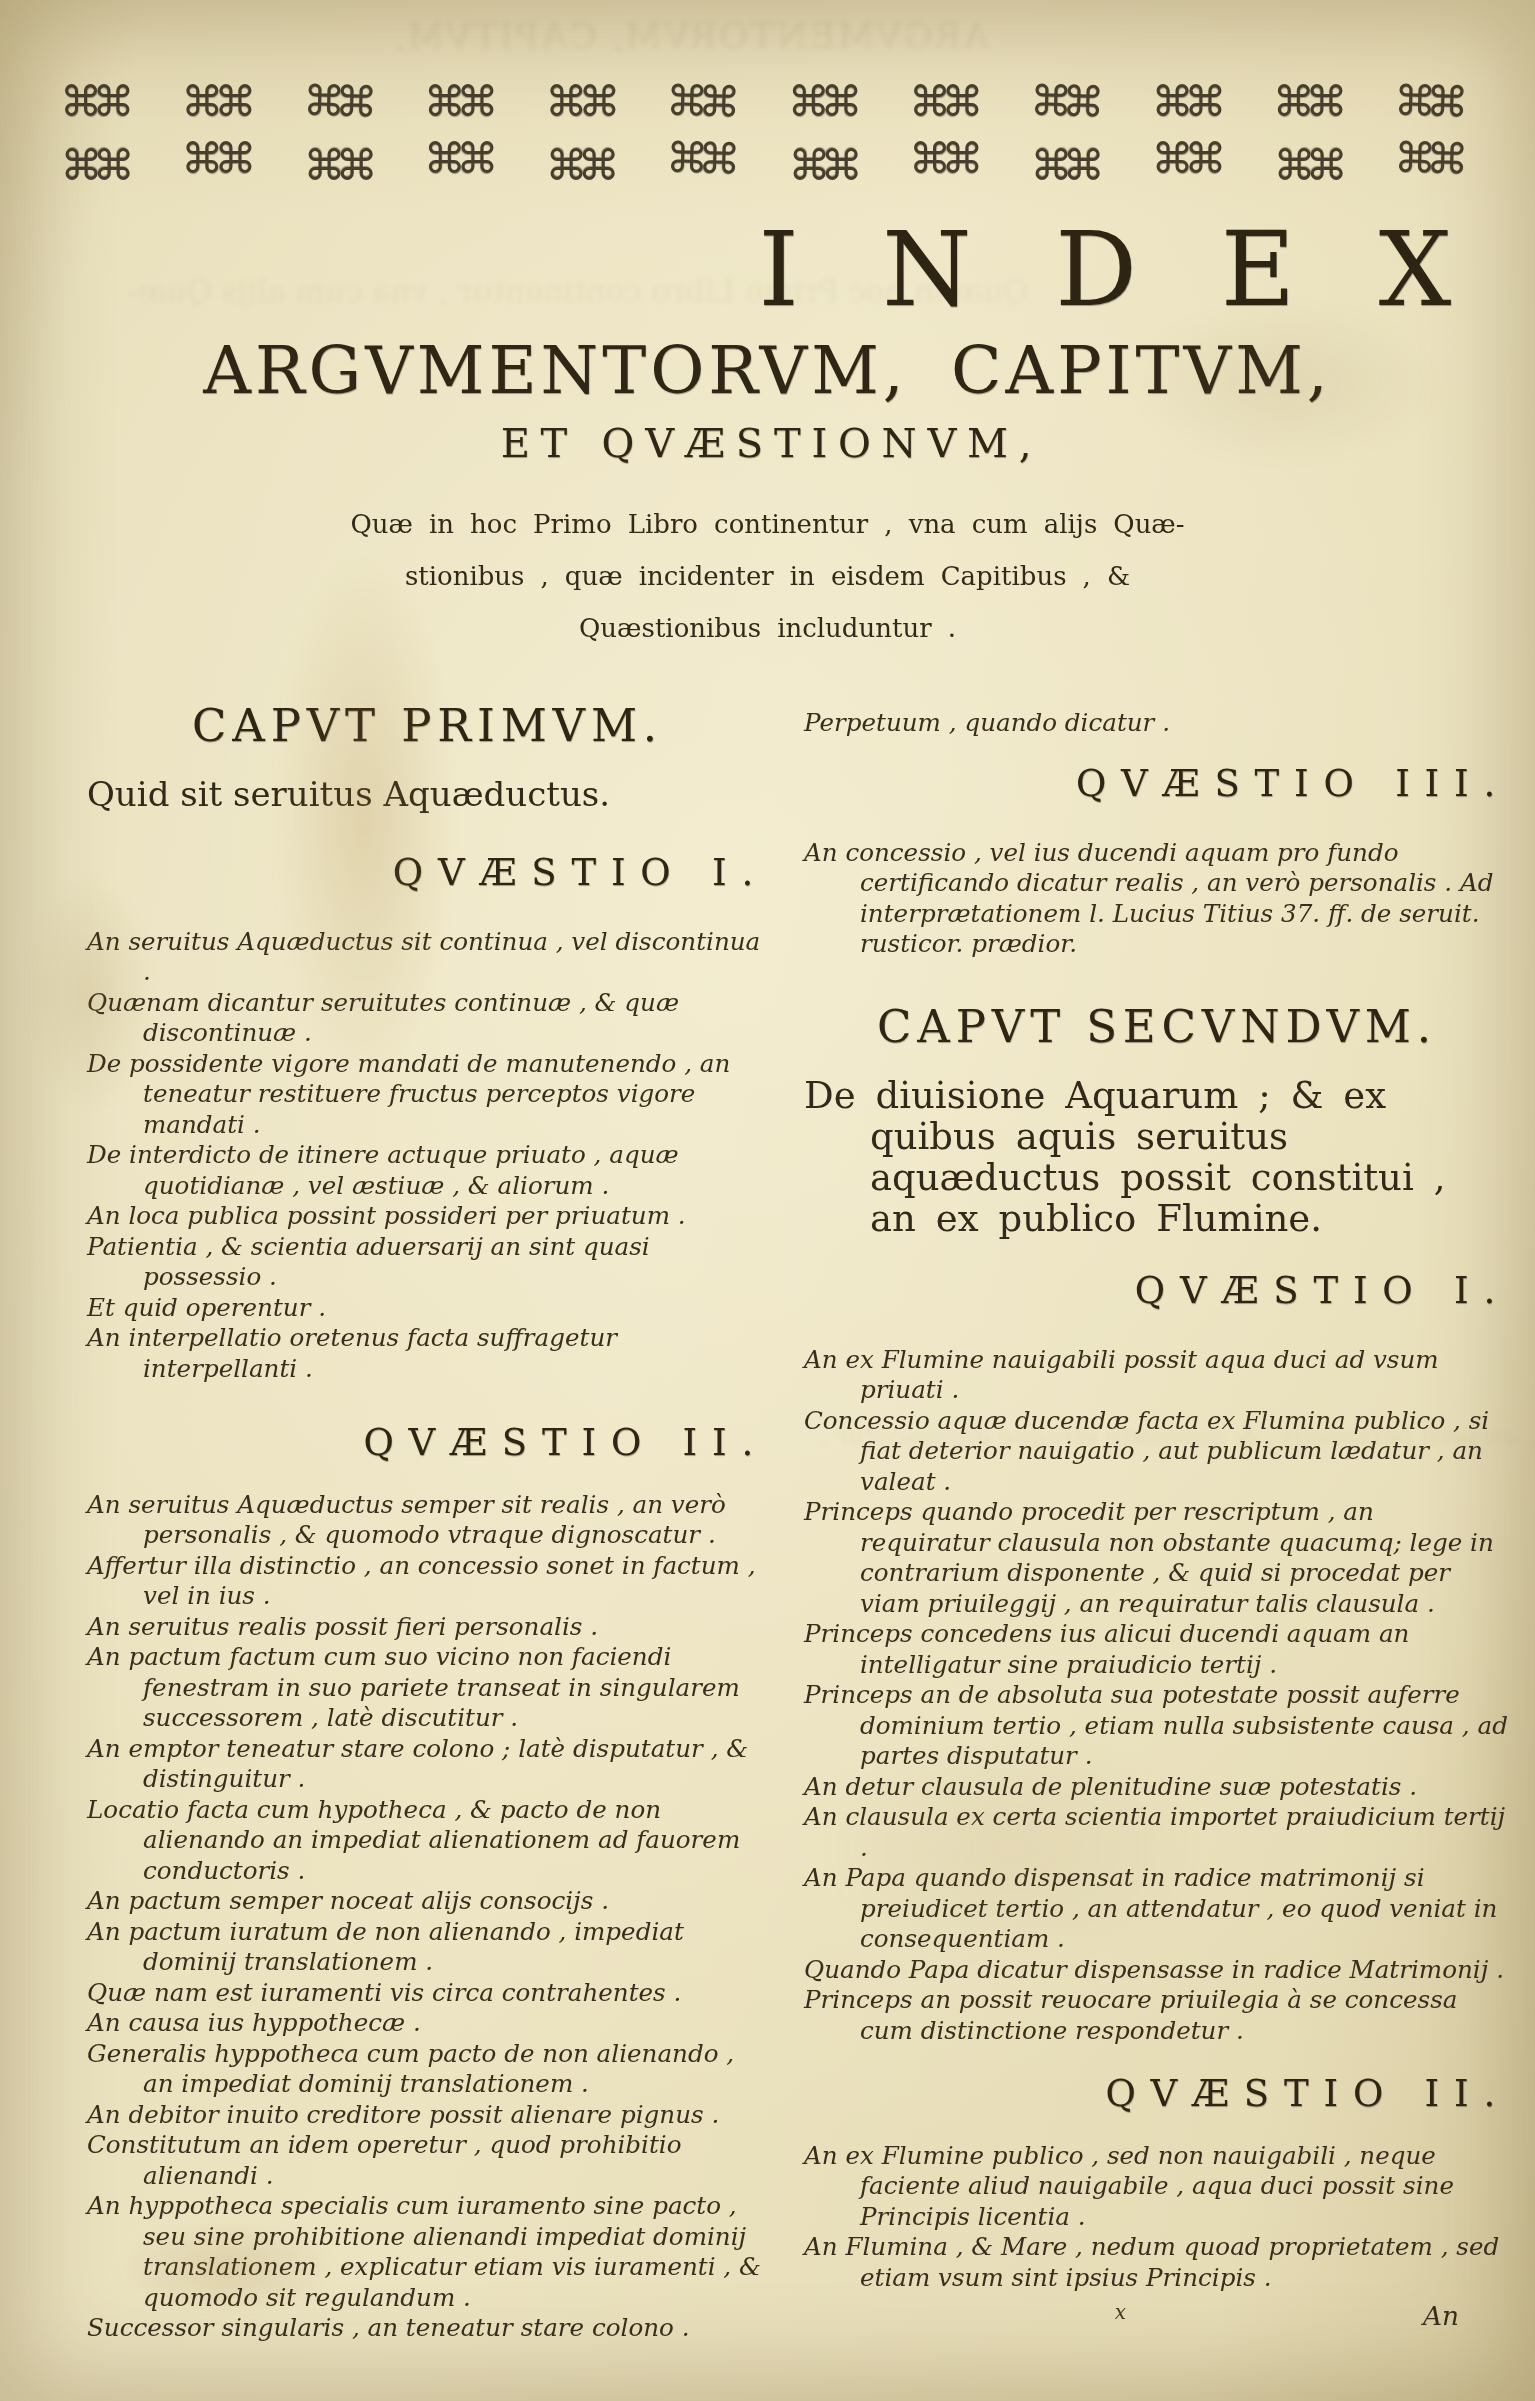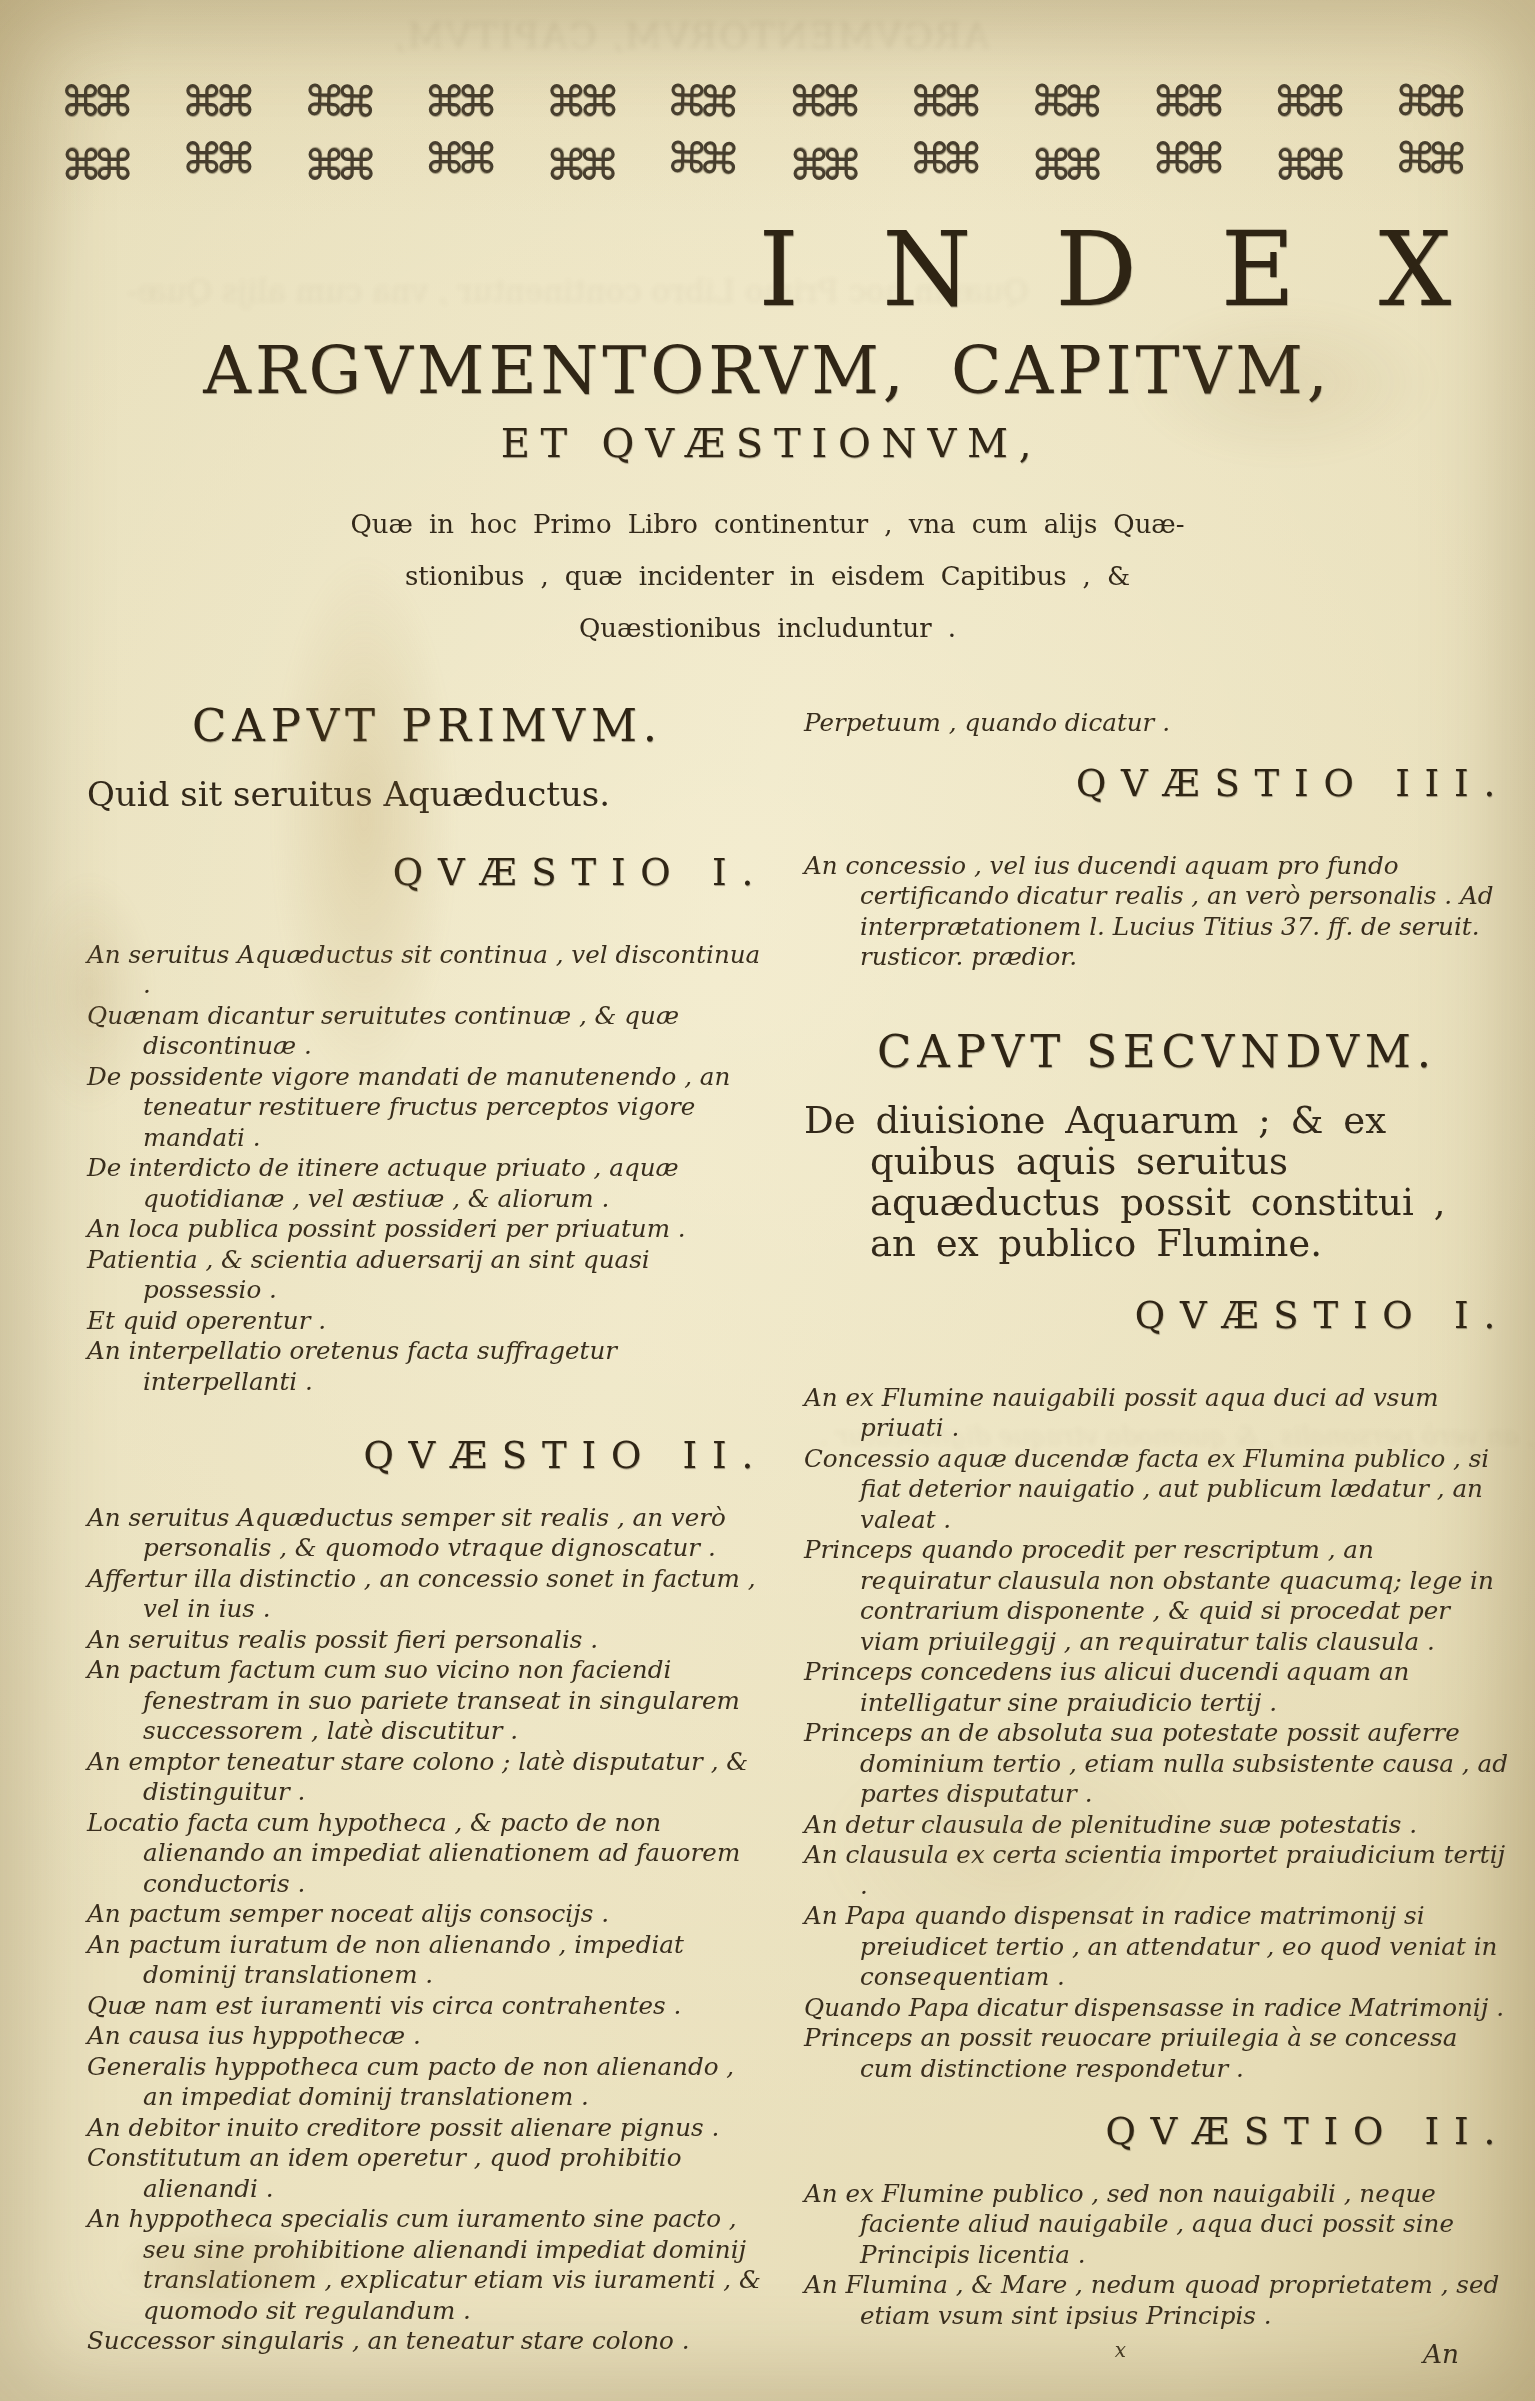--- a/index.html
+++ b/index.html
@@ -65,21 +65,21 @@
   .caput-subject{margin-top:24px;font-size:34px;line-height:40px;color:#33291a;}
   .caput-subject.justified{
     margin-top:24px;font-size:37px;line-height:41px;
     padding-left:66px;text-indent:-66px;word-spacing:.22em;
   }
   .q-heading{
     text-align:right;font-size:37px;line-height:42px;
     letter-spacing:.40em;padding-left:.3em;
     margin-top:38px;color:#2f2515;
   }
-  .items{margin-top:46px;font-style:italic;font-size:24.6px;line-height:30.5px;color:#392e1d;}
+  .items{margin-top:33px;font-style:italic;font-size:24.6px;line-height:30.5px;color:#392e1d;}
   .items.tight{margin-top:25.5px;}
   .items .item{padding-left:56px;text-indent:-56px;}
   .carryover{margin-top:7.3px;}
   .catchline{display:flex;align-items:flex-start;margin-top:7.3px;padding:0 51px 0 44%;justify-content:space-between;}
   .sig-mark{font-style:italic;font-size:20px;color:#453a24;}
   .catchword{font-style:italic;font-size:26.4px;color:#392e1d;}
   
   .stain{position:absolute;border-radius:50%;pointer-events:none;}
   .stain-1{left:273px;top:556px;width:182px;height:528px;
     background:radial-gradient(closest-side,rgba(168,130,56,.20),rgba(168,130,56,0));filter:blur(5.5px);}
@@ -193,21 +193,21 @@
     </div>
 
     <div class="col col-right">
       <div class="items carryover">
           <div class="item">Perpetuum , quando dicatur .</div>
         </div>
       <div class="q-heading ink" style="margin-top:24px">QVÆSTIO III.</div>
       <div class="items">
           <div class="item">An concessio , vel ius ducendi aquam pro fundo certificando dicatur realis , an verò personalis . Ad interprætationem l. Lucius Titius 37. ff. de seruit. rusticor. prædior.</div>
         </div>
-      <div class="caput-heading ink" style="margin-top:54px">CAPVT SECVNDVM.</div>
+      <div class="caput-heading ink" style="margin-top:42px">CAPVT SECVNDVM.</div>
       <div class="caput-subject justified">De diuisione Aquarum ; &amp; ex quibus aquis seruitus aquæductus possit constitui , an ex publico Flumine.</div>
       <div class="q-heading ink" style="margin-top:31px">QVÆSTIO I.</div>
       <div class="items">
           <div class="item">An ex Flumine nauigabili possit aqua duci ad vsum priuati .</div>
           <div class="item">Concessio aquæ ducendæ facta ex Flumina publico , si fiat deterior nauigatio , aut publicum lædatur , an valeat .</div>
           <div class="item">Princeps quando procedit per rescriptum , an requiratur clausula non obstante quacumq; lege in contrarium disponente , &amp; quid si procedat per viam priuileggij , an requiratur talis clausula .</div>
           <div class="item">Princeps concedens ius alicui ducendi aquam an intelligatur sine praiudicio tertij .</div>
           <div class="item">Princeps an de absoluta sua potestate possit auferre dominium tertio , etiam nulla subsistente causa , ad partes disputatur .</div>
           <div class="item">An detur clausula de plenitudine suæ potestatis .</div>
           <div class="item">An clausula ex certa scientia importet praiudicium tertij .</div>

